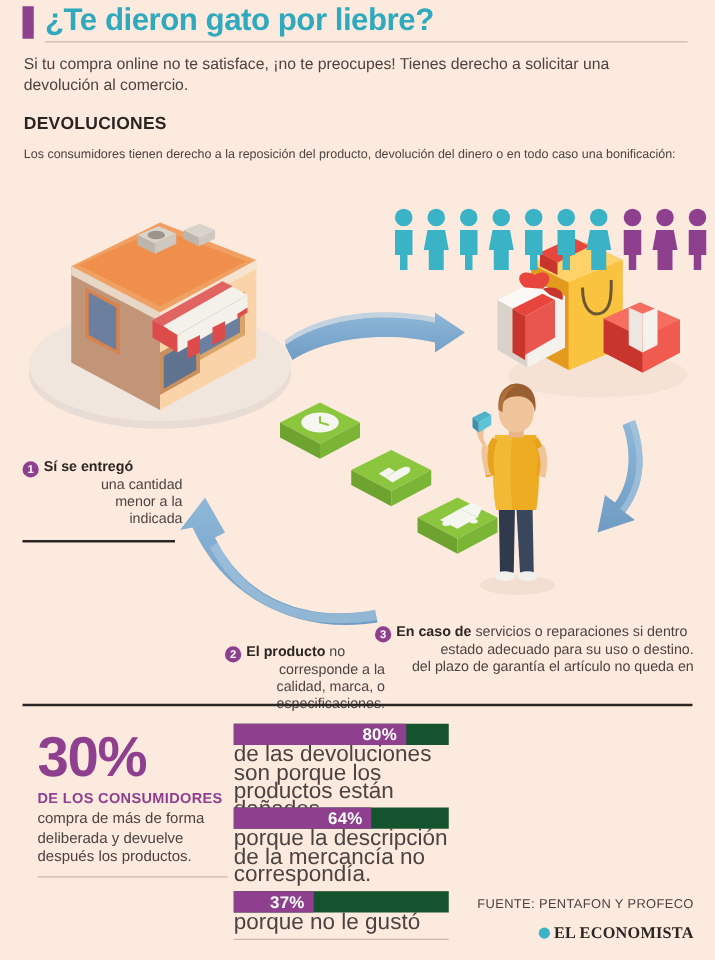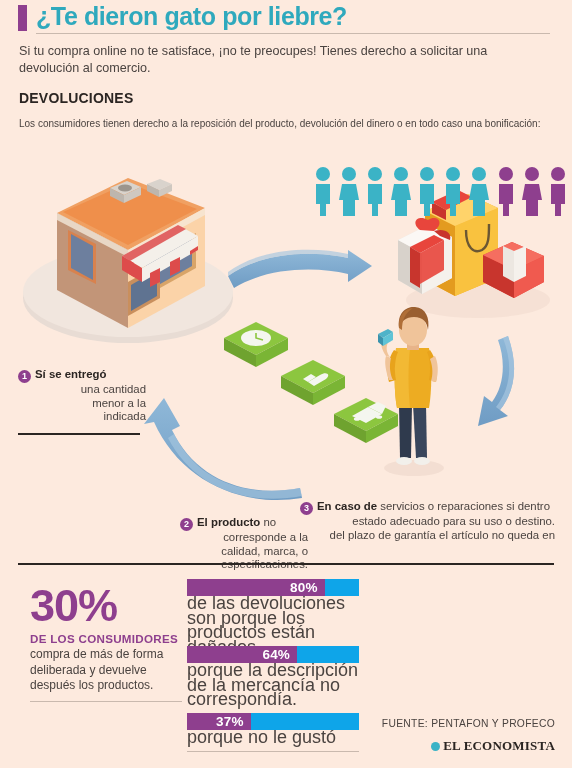--- a/index.html
+++ b/index.html
@@ -69,21 +69,21 @@
   }
   .big-label{
     font-size:11.6px;font-weight:bold;color:#8e3f8e;
     letter-spacing:0.3px;margin-top:3px;
   }
   .big-copy{font-size:12px;line-height:15.5px;color:#4a4340;margin-top:2px;}
   .big-rule{border-bottom:1.4px solid #c9b9ae;margin-top:7px;width:152px;}
 
   .barblock{position:absolute;left:187px;width:172px;}
   .bar{
-    position:relative;height:17px;background:#0ea5e9;
+    position:relative;height:17px;background:#14532d;
     display:flex;align-items:flex-start;
   }
   .bar-fill{
     height:17px;background:#8e3f8e;display:flex;align-items:center;
     justify-content:flex-end;box-sizing:border-box;padding-right:7px;
   }
   .bar-val{font-size:13.5px;font-weight:bold;color:#fff;letter-spacing:0.2px;}
   .bar-copy{font-size:18px;line-height:14.5px;color:#4a4340;margin-top:0;}
   .bar-rule{border-bottom:1.4px solid #c9b9ae;margin-top:6px;width:172px;}
 

